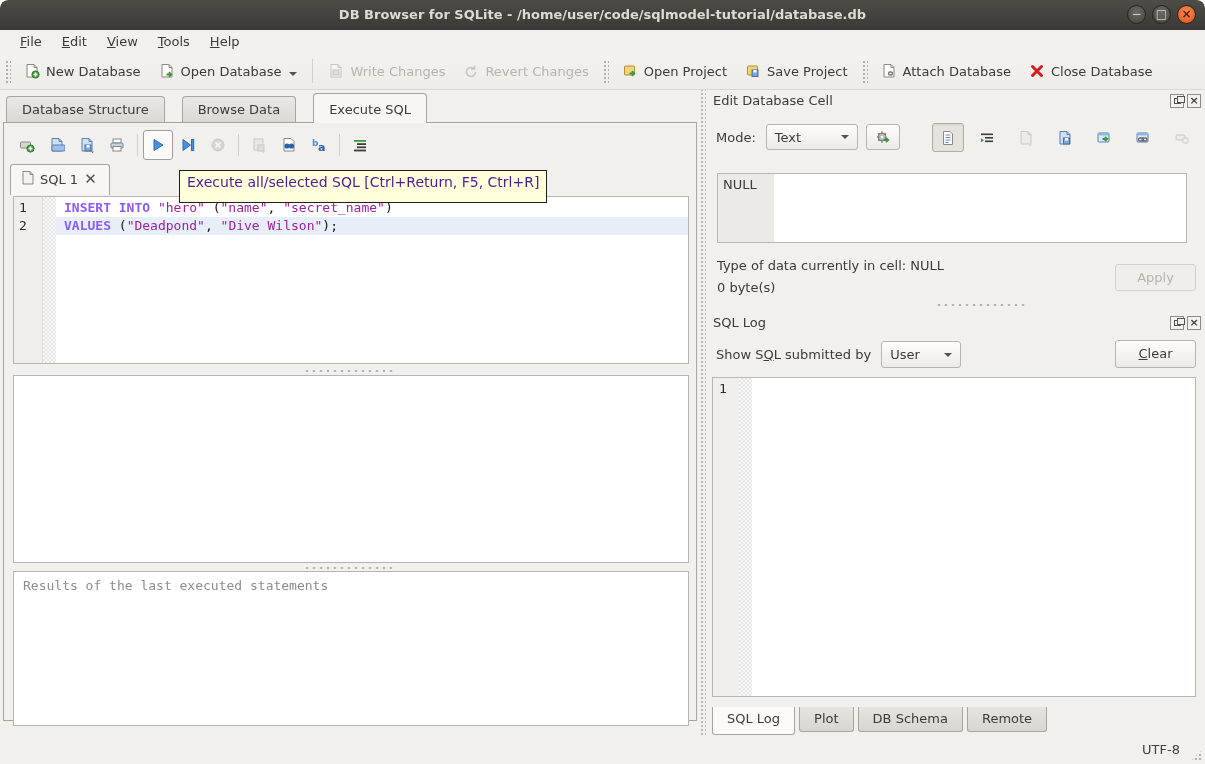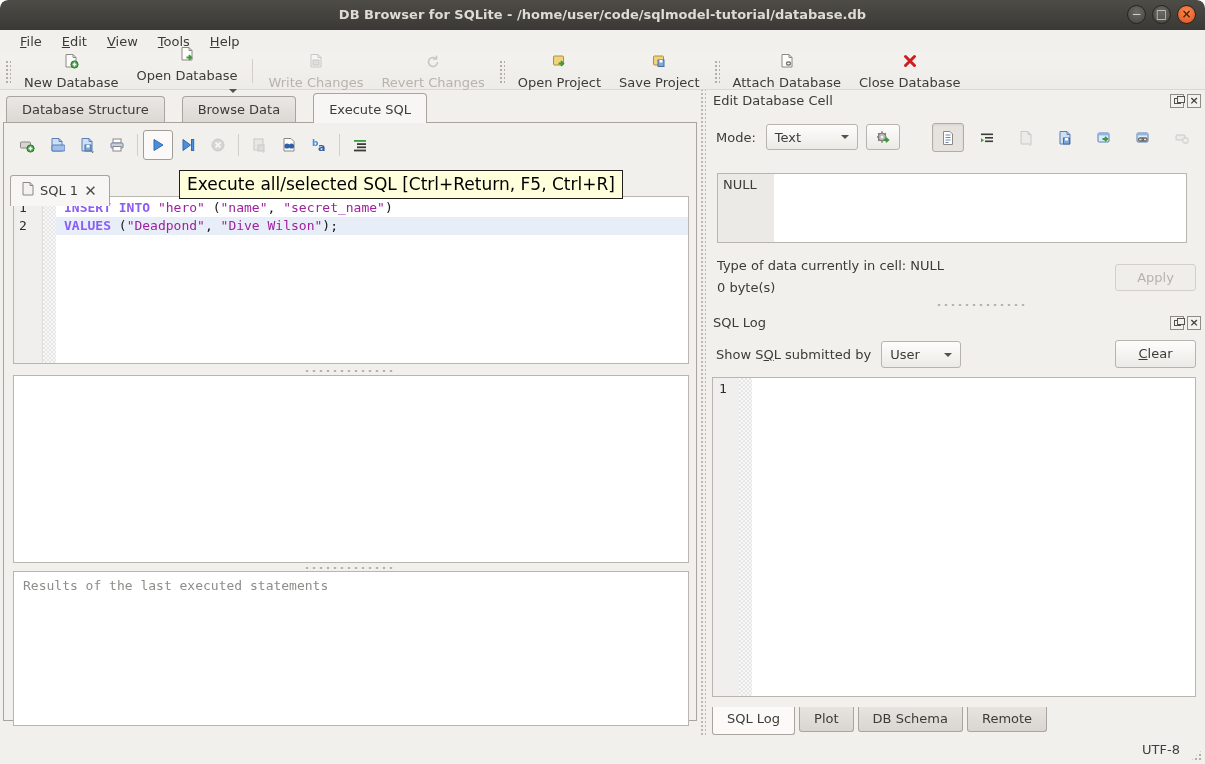--- a/index.html
+++ b/index.html
@@ -20,21 +20,21 @@
   
   .menubar{position:absolute;left:0;top:30px;width:1205px;height:23px;background:#f2f0ed;display:flex;align-items:center;padding-left:10px;box-sizing:border-box;}
   .menuitem{padding:2px 10px;cursor:default;}
 
   
   .toolbar{position:absolute;left:0;top:53px;width:1205px;height:37px;display:flex;align-items:center;
     background:linear-gradient(#f4f2ef,#eeece9);border-bottom:1px solid #dbd8d3;box-sizing:border-box;}
   .thandle{width:7px;height:24px;margin:0 4px;
     background-image:radial-gradient(#b2aea8 1px,transparent 1.3px);background-size:4px 4px;background-position:1px 1px;}
   .tsep{width:1px;height:24px;background:#d2cfca;margin:0 6px;}
-  .tbtn{display:flex;align-items:center;gap:6px;padding:5px 9px;border-radius:3px;flex-direction:column;}
+  .tbtn{display:flex;align-items:center;gap:6px;padding:5px 9px;border-radius:3px;}
   .tbtn .tlabel{white-space:nowrap;}
   .tbtn.disabled .tlabel{color:#b7b3ad;}
   .tbtn.disabled svg{opacity:.4;filter:grayscale(1);}
   .dropcaret{width:0;height:0;border-left:4px solid transparent;border-right:4px solid transparent;border-top:4px solid #55524d;margin-left:2px;align-self:flex-end;margin-bottom:3px;}
   .icon16{width:16px;height:16px;display:block;}
 
   
   .workspace{position:absolute;left:0;top:90px;width:1205px;height:647px;}
   .dock-splitter{position:absolute;left:699px;top:0;width:7px;height:647px;
     background-image:radial-gradient(#bcb8b2 1px,transparent 1.3px);background-size:4px 4px;background-position:1px 290px;}
@@ -47,27 +47,27 @@
 
   
   .tab-frame{position:absolute;left:3px;top:32px;width:694px;height:599px;border:1px solid #a9a49e;background:#f2f0ed;z-index:2;box-sizing:border-box;}
 
   .sql-toolbar{position:absolute;left:8px;top:4px;height:36px;display:flex;align-items:center;}
   .sbtn{width:28px;height:28px;display:flex;align-items:center;justify-content:center;border-radius:3px;border:1px solid transparent;}
   .sbtn.hovered{border:1px solid #a19c95;background:#fbfaf9;}
   .sbtn.disabled svg{opacity:.38;filter:grayscale(1);}
   .ssep{width:1px;height:22px;background:#d2cfca;margin:0 5px;}
 
-  .sql-tabbar{position:absolute;left:6px;top:53px;height:30px;display:flex;align-items:flex-end;}
+  .sql-tabbar{position:absolute;left:6px;top:41px;height:30px;display:flex;align-items:center;}
   .sqltab{display:flex;align-items:center;gap:6px;background:#f7f6f4;border:1px solid #a9a49e;border-bottom:none;
     border-radius:3px 3px 0 0;padding:6px 12px 7px 10px;position:relative;z-index:2;}
   .sqltab .closex{font-weight:bold;font-size:15px;color:#504e49;line-height:12px;}
 
-  .tooltip{position:absolute;left:175px;top:47px;background:#ffffdc;border:1px solid #201f1b;padding:3px 7px 4px 7px;
-    font-size:17px;white-space:nowrap;z-index:10;color:#000000;}
+  .tooltip{position:absolute;left:175px;top:47px;background:#ffffdc;border:1px solid #201f1b;padding:3px 7px 12px 7px;
+    font-size:14px;white-space:nowrap;z-index:10;color:#4c1d95;}
 
   
   .editor{position:absolute;left:9px;top:73px;width:676px;height:168px;background:#fff;border:1px solid #b9b5b0;box-sizing:border-box;
     font-family:"DejaVu Sans Mono","Liberation Mono",monospace;font-size:13px;line-height:18px;overflow:hidden;}
   .gutter{position:absolute;left:0;top:0;bottom:0;width:29px;background:#f0efed;border-right:1px solid #e0ddd9;padding-top:2px;box-sizing:border-box;}
   .gutter .ln{padding-left:5px;height:18px;color:#2e2d29;}
   .foldcol{position:absolute;left:29px;top:0;bottom:0;width:13px;background-color:#ececec;
     background-image:conic-gradient(#e6e6e6 25%,#f8f8f8 0 50%,#e6e6e6 0 75%,#f8f8f8 0);background-size:4px 4px;}
   .codearea{position:absolute;left:42px;right:0;top:0;bottom:0;padding-top:2px;}
   .cline{height:18px;white-space:pre;padding-left:8px;}

